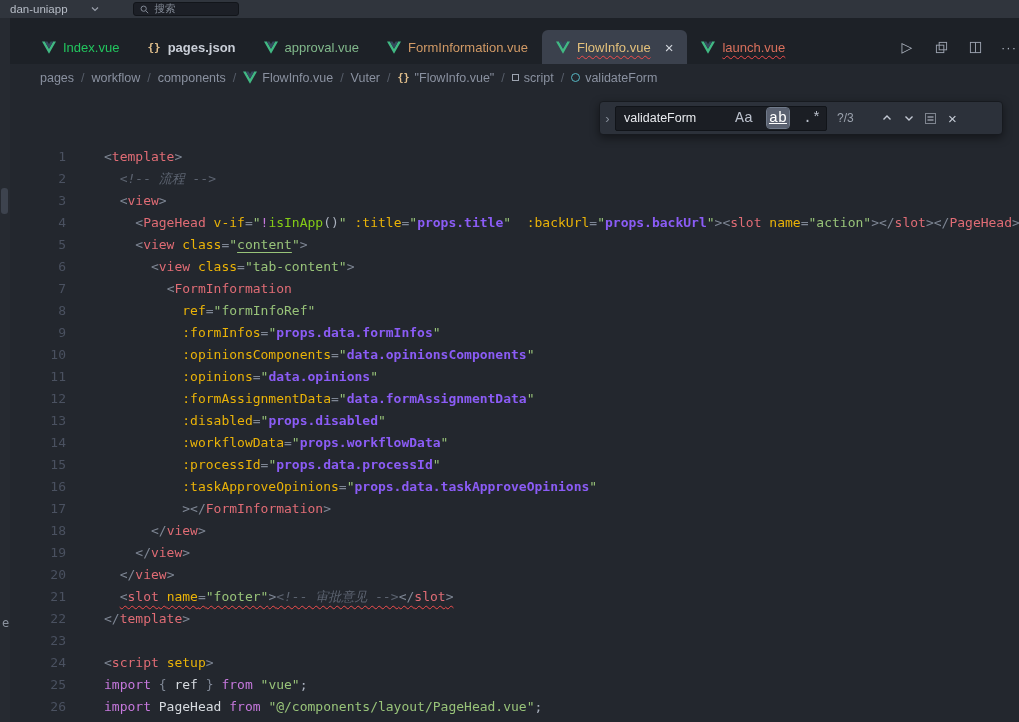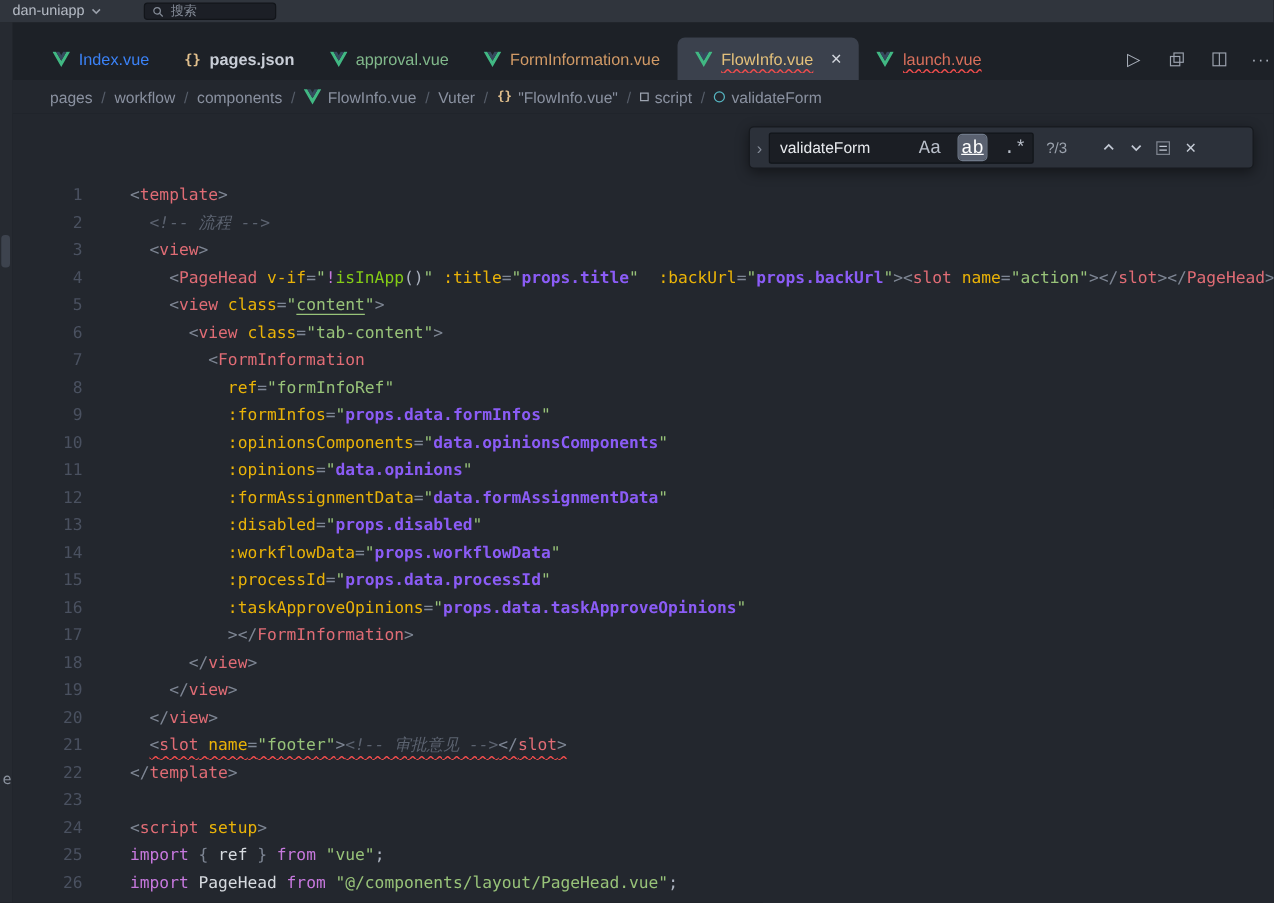--- a/index.html
+++ b/index.html
@@ -1,20 +1,20 @@
 <!DOCTYPE html>
 <html><head>
 <meta charset="utf-8">
 <style>
 *{margin:0;padding:0;box-sizing:border-box}
 html,body{width:1019px;height:722px;overflow:hidden}
 body{background:#23272e;font-family:"Liberation Sans","DejaVu Sans",sans-serif}
 .window{position:relative;width:1019px;height:722px;background:#1d2127;overflow:hidden;color:#abb2bf}
 .titlebar{height:18px;background:#30353d;display:flex;align-items:center;color:#b6bcc6;font-size:11.5px}
-.workspace{display:flex;align-items:center;gap:5px;margin-left:10px}
+.workspace{display:flex;align-items:center;gap:23px;margin-left:10px}
 .title-search{display:flex;align-items:center;gap:6px;margin-left:34px;width:106px;height:14px;background:#1c1f26;border:1px solid #12151a;border-radius:3px;padding:0 6px;color:#848b97;font-size:10.5px}
 .body{position:absolute;top:18px;left:0;right:0;bottom:0}
 .sliver{position:absolute;left:0;top:0;bottom:0;width:10px;background:#262a31}
 .sliver-pill{position:absolute;left:1px;top:170px;width:7px;height:26px;background:#3d434e;border-radius:3px}
 .sliver-text{position:absolute;left:2px;top:598px;color:#8b929e;font-size:12px;font-family:"DejaVu Sans Mono",monospace}
 .content{margin-left:10px;height:100%;display:flex;flex-direction:column}
 .tabbar{height:46px;background:#1d2127;display:flex;align-items:flex-end;padding-left:18px;flex:none}
 .tabs{display:flex;height:34px}
 .tab{display:flex;align-items:center;gap:7px;padding:0 14px;font-size:13px;border-radius:6px 6px 0 0;color:#c8cdd6;white-space:nowrap}
 .tab.active{background:#3b414d}
@@ -89,21 +89,21 @@
     <div class="content">
       <div class="tabbar">
         <div class="tabs">
             <div class="tab">
               <span style="display: flex;">
                 <svg width="14" height="13" viewBox="0 0 16 14">
                   <path fill="#41b883" d="M0 0h3.2L8 8.3 12.8 0H16L8 14 0 0z"></path>
                   <path fill="#35495e" d="M3.2 0h3L8 3.2 9.8 0h3L8 8.3 3.2 0z"></path>
                 </svg>
               </span>
-              <span class="tab-label" style="color: #3b82f6;">Index.vue</span>
+              <span class="tab-label" style="color: #22c55e;">Index.vue</span>
             </div>
             <div class="tab">
               <span style="display: flex;">
                 <span class="json-glyph">{}</span>
               </span>
               <span class="tab-label" style="color: rgb(201, 206, 215); font-weight: bold;">pages.json</span>
             </div>
             <div class="tab">
               <span style="display: flex;">
                 <svg width="14" height="13" viewBox="0 0 16 14">

